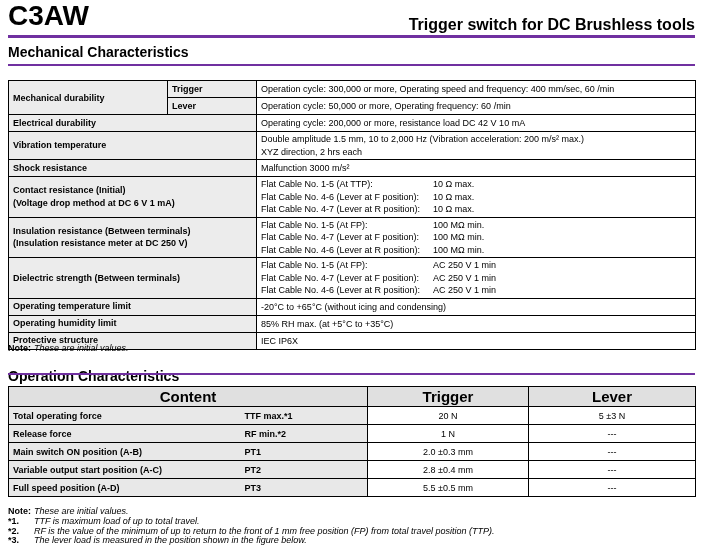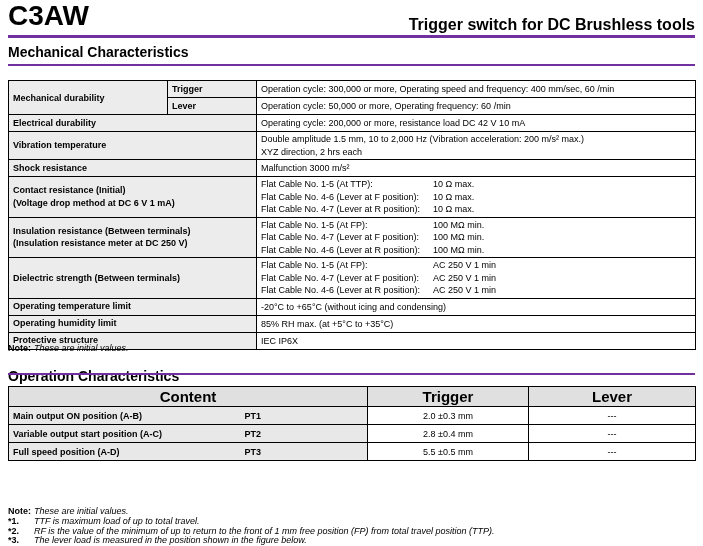--- a/index.html
+++ b/index.html
@@ -194,21 +194,33 @@
     </colgroup>
     <thead>
       <tr>
         <th colspan="2">Content</th>
         <th>Trigger</th>
         <th>Lever</th>
       </tr>
     </thead>
     <tbody>
         <tr class="orow">
-          <td class="opl">Main output ON position (A-B)</td>
+          <td class="opl">Total operating force</td>
+          <td class="opc">TTF max.*1</td>
+          <td class="opv">20 N</td>
+          <td class="opv">5 ±3 N</td>
+        </tr>
+        <tr class="orow">
+          <td class="opl">Release force</td>
+          <td class="opc">RF min.*2</td>
+          <td class="opv">1 N</td>
+          <td class="opv">---</td>
+        </tr>
+        <tr class="orow">
+          <td class="opl">Main switch ON position (A-B)</td>
           <td class="opc">PT1</td>
           <td class="opv">2.0 ±0.3 mm</td>
           <td class="opv">---</td>
         </tr>
         <tr class="orow">
           <td class="opl">Variable output start position (A-C)</td>
           <td class="opc">PT2</td>
           <td class="opv">2.8 ±0.4 mm</td>
           <td class="opv">---</td>
         </tr>

